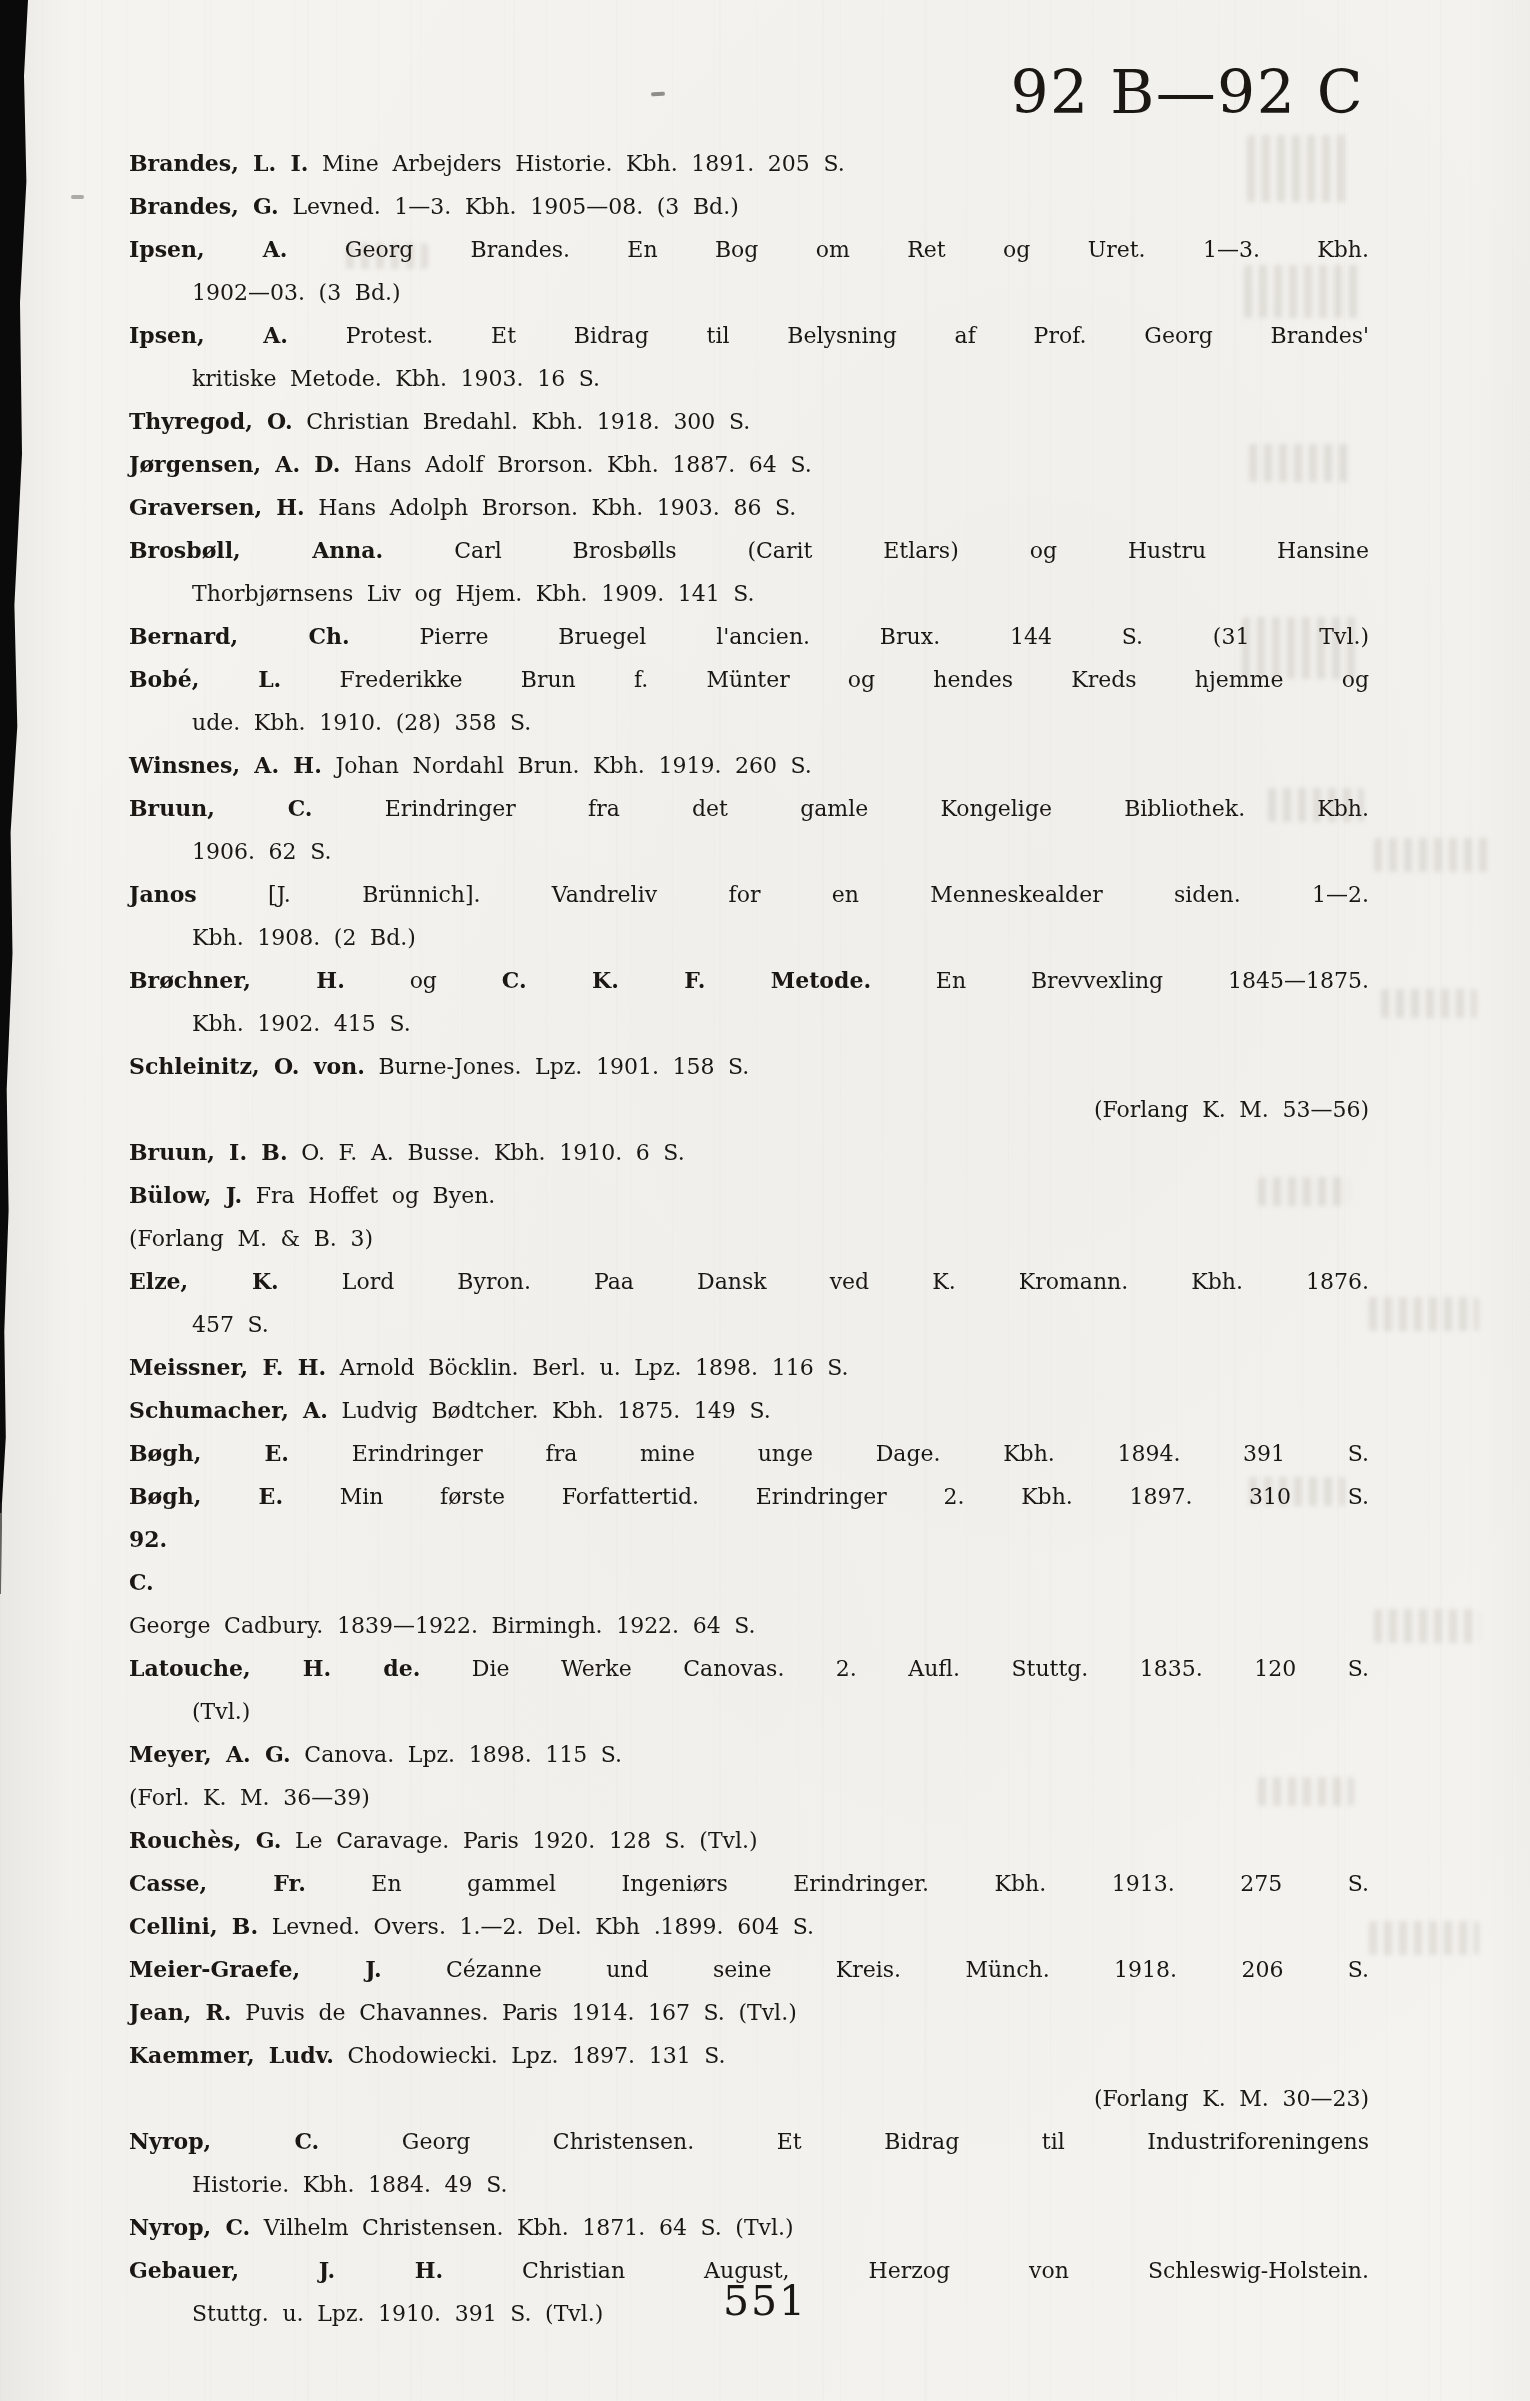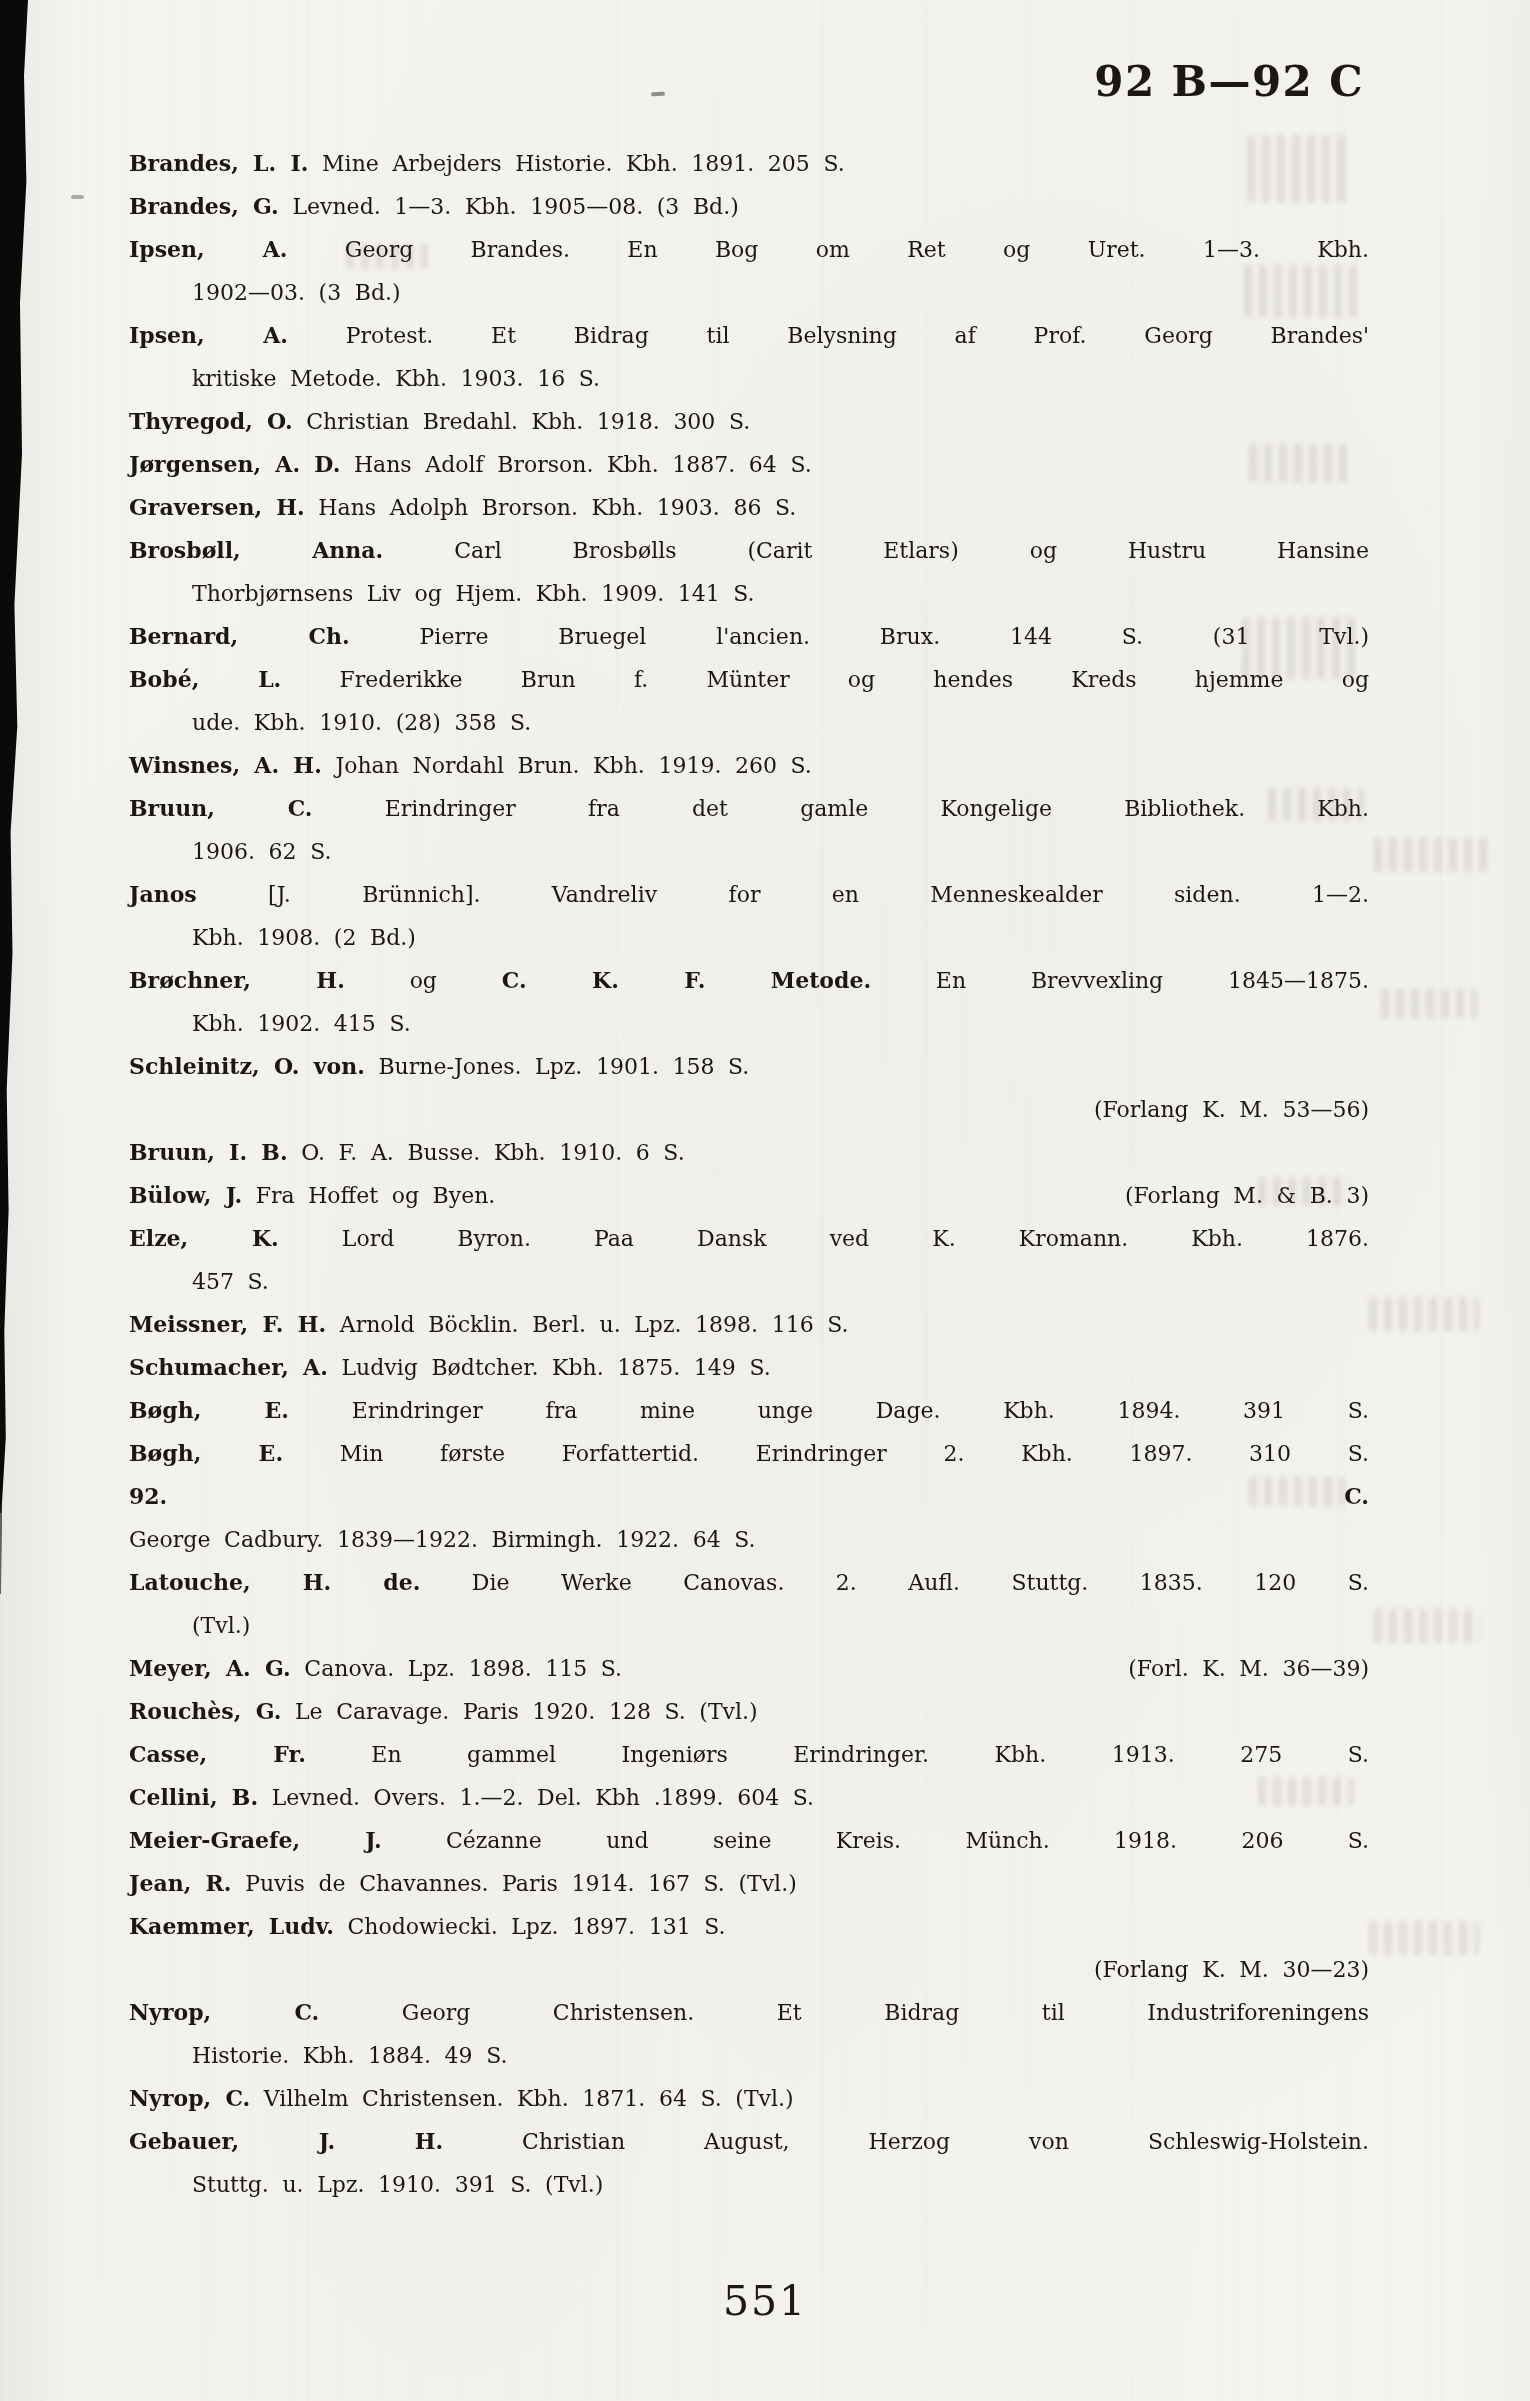--- a/index.html
+++ b/index.html
@@ -33,32 +33,32 @@
   
   .ghost{
     position:absolute;pointer-events:none;opacity:.38;border-radius:3.8px;
     background:repeating-linear-gradient(90deg, rgba(150,143,132,.55) 0 7.7px, rgba(150,143,132,0) 7.7px 15px);
     filter:blur(2.4px);
   }
   .speck{position:absolute;background:#8d8d89;border-radius:1.9px;filter:blur(0.5px);}
   
   .classmark{
     position:absolute;top:57px;right:166px;
-    font-size:42px;font-weight:bold;letter-spacing:1.4px;white-space:nowrap;
+    font-size:60px;font-weight:normal;letter-spacing:1.4px;white-space:nowrap;
   }
   
   .biblist{
     position:absolute;left:129px;top:142px;width:1240px;
     font-size:22px;line-height:43px;word-spacing:.3em;
   }
   .line{min-height:43px;}
   .line.fill{text-align:justify;text-align-last:justify;}
   .line.indent{padding-left:63px;}
   .line.right{text-align:right;}
-  .line.split{display:flex;justify-content:space-between;}
+  .line.split{display:flex;justify-content:space-between;flex-direction:column;}
   .b{font-weight:bold;}
   .pagenum{
     position:absolute;top:2277px;left:0;width:100%;
     font-size:41px;text-align:center;letter-spacing:1.9px;
   }
 </style>
 </head>
 <body>
 
 <div class="paper-texture"></div>

